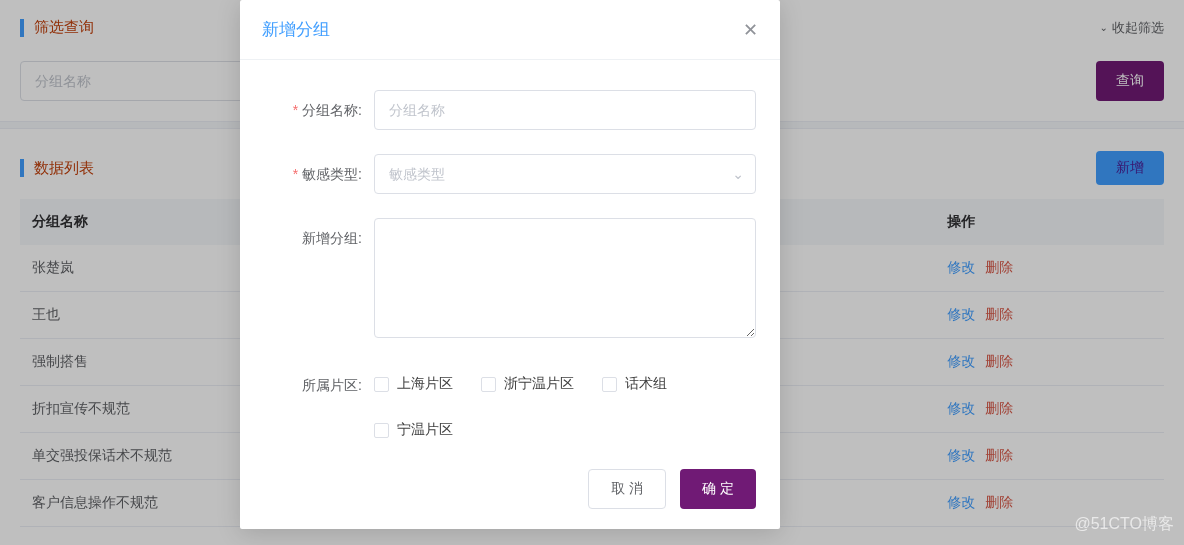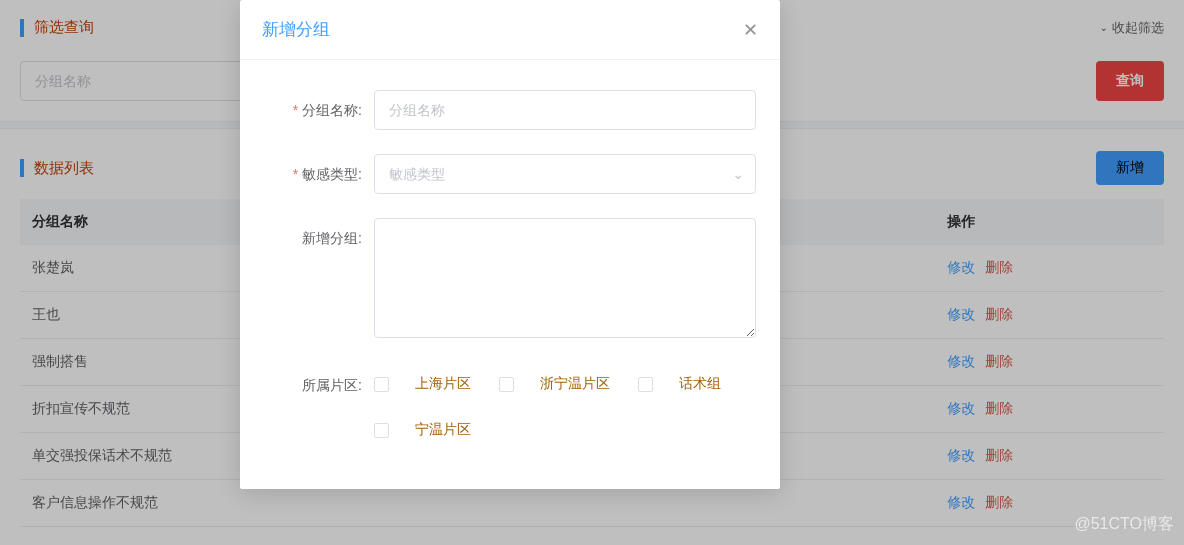--- a/index.html
+++ b/index.html
@@ -9,22 +9,22 @@
     .page { padding: 0 20px; }
     .section-header { display: flex; align-items: center; padding: 10px 0; margin: 8px 0; }
     .bar-indicator { width: 4px; height: 18px; background: #409eff; margin-right: 10px; }
     .section-title { color: #c2410c; font-size: 15px; font-weight: 400; }
     .collapse-link { margin-left: auto; color: #606266; font-size: 13px; display: flex; align-items: center; gap: 4px; }
     .collapse-link .chev { font-size: 10px; }
     .filter-row { display: flex; align-items: center; gap: 10px; padding: 6px 0 20px; }
     .filter-input { height: 40px; border: 1px solid #dcdfe6; border-radius: 4px; padding: 0 14px; font-size: 14px; color: #606266; width: 260px; background: #fff; }
     .filter-input::placeholder { color: #c0c4cc; }
     .btn { height: 40px; padding: 0 20px; border-radius: 4px; border: none; cursor: pointer; font-size: 14px; }
-    .btn-primary { background: #ef4444; color: #fff; font-weight: bold; }
-    .btn-light-primary { background: #409eff; color: #000000; }
+    .btn-primary { background: #701a75; color: #fff; }
+    .btn-light-primary { background: #409eff; color: #4c1d95; }
     .btn-default { background: #fff; border: 1px solid #dcdfe6; color: #606266; }
     .right-btn { margin-left: auto; }
     .divider-gap { height: 8px; background: #f5f7fa; margin: 0 -20px 14px; border-top: 1px solid #ebeef5; border-bottom: 1px solid #ebeef5; }
     
     .data-header { display: flex; align-items: center; padding: 8px 0 14px; }
     .data-header .btn { height: 34px; }
     
     table.data-table { width: 100%; border-collapse: collapse; }
     table.data-table th { background: #f5f7fa; color: #303133; font-weight: 600; text-align: left; padding: 14px 12px; font-size: 14px; }
     table.data-table td { padding: 14px 12px; border-bottom: 1px solid #ebeef5; color: #606266; }
@@ -43,21 +43,21 @@
     .form-row { display: flex; align-items: flex-start; margin-bottom: 24px; }
     .form-label { width: 110px; text-align: right; color: #606266; padding-right: 12px; line-height: 40px; font-size: 14px; }
     .req { color: #f56c6c; margin-right: 4px; }
     .form-ctrl { flex: 1; }
     .el-input { height: 40px; width: 100%; border: 1px solid #dcdfe6; border-radius: 4px; padding: 0 14px; font-size: 14px; color: #606266; outline: none; }
     .el-input::placeholder { color: #c0c4cc; }
     .el-select { position: relative; }
     .el-select .arrow { position: absolute; right: 12px; top: 50%; transform: translateY(-50%); color: #c0c4cc; pointer-events: none; }
     .el-textarea { width: 100%; height: 120px; border: 1px solid #dcdfe6; border-radius: 4px; padding: 10px 14px; font-size: 14px; color: #606266; outline: none; resize: both; font-family: inherit; }
     .chk-group { display: flex; flex-wrap: wrap; gap: 28px 28px; padding-top: 10px; }
-    .chk-item { display: flex; align-items: center; gap: 26px; color: #a16207; }
+    .chk-item { display: flex; align-items: center; gap: 8px; color: #404040; }
     .chk-box { width: 15px; height: 15px; border: 1px solid #dcdfe6; border-radius: 2px; background: #fff; display: inline-block; }
     .dialog-footer { display: flex; justify-content: flex-end; gap: 14px; padding: 0 24px; }
     .dialog-footer .btn { height: 40px; padding: 0 22px; }
     
     .watermark { position: absolute; right: 10px; bottom: 10px; color: rgba(255,255,255,0.65); font-size: 16px; pointer-events: none; }
   </style>
 </head>
 <body>
 
 <div class="page">
@@ -174,15 +174,19 @@
             </label>
             <label class="chk-item">
               <span class="chk-box"></span>
               <span>宁温片区</span>
             </label>
           </div>
       </div>
     </div>
 
   </div>
+  <div class="dialog-footer">
+    <button class="btn btn-default">取 消</button>
+    <button class="btn btn-primary">确 定</button>
+  </div>
 </div>
 
 <div class="watermark">@51CTO博客</div>
 
 </body></html>

